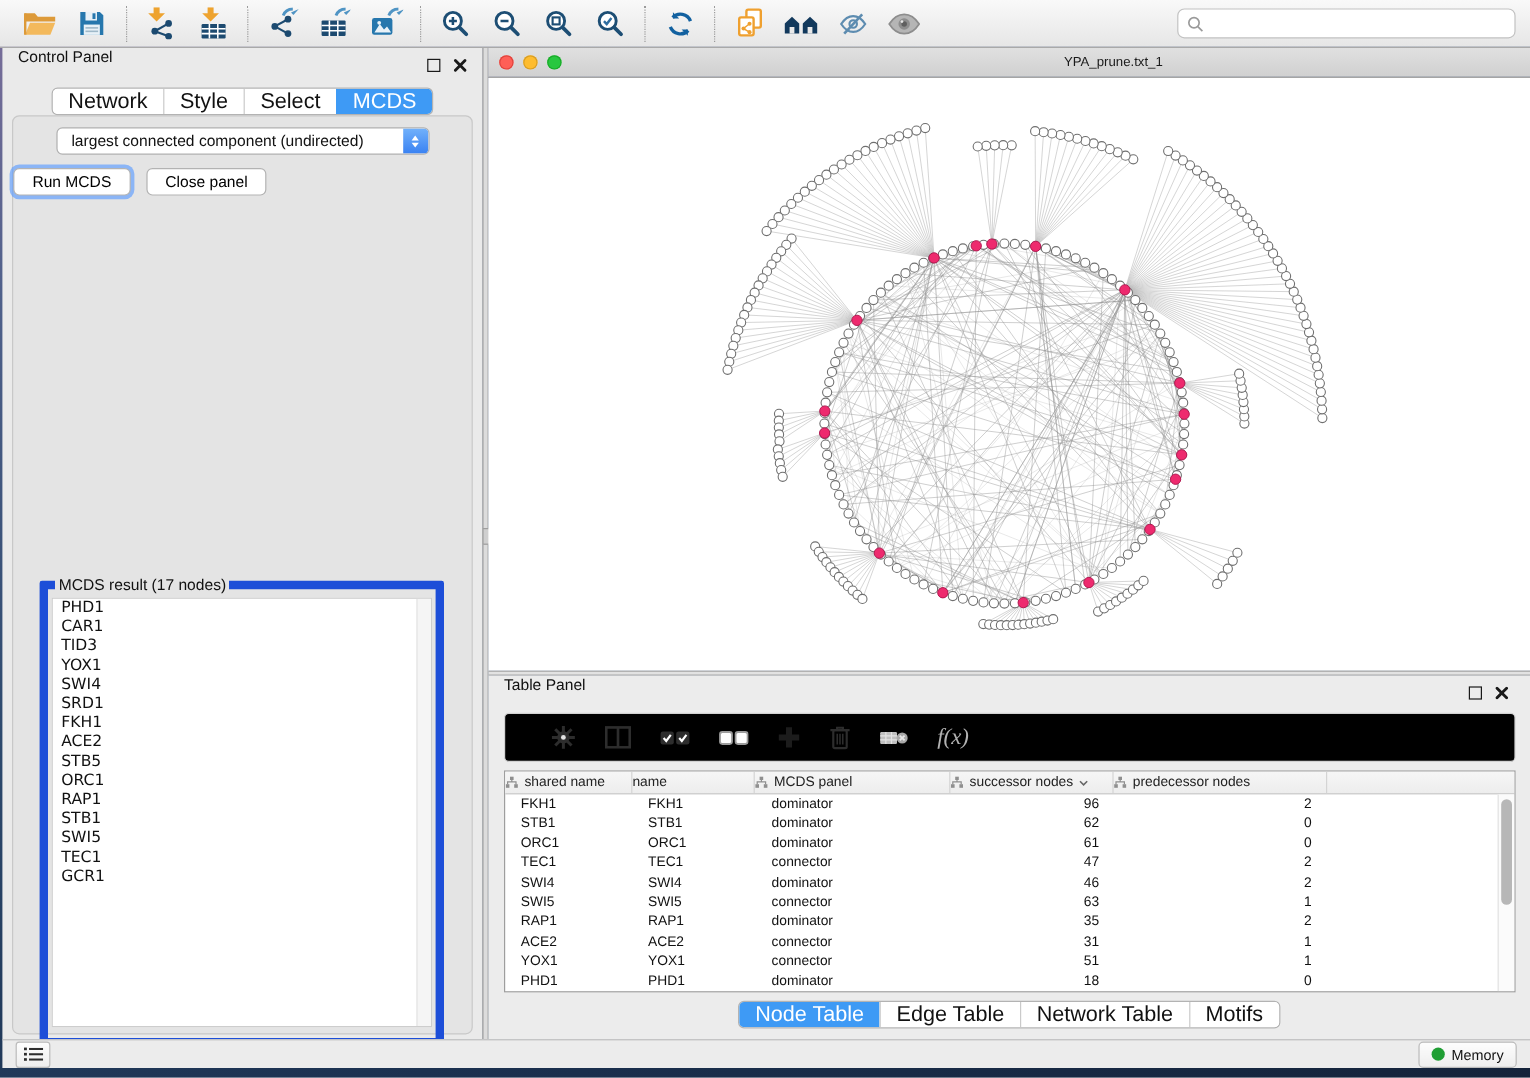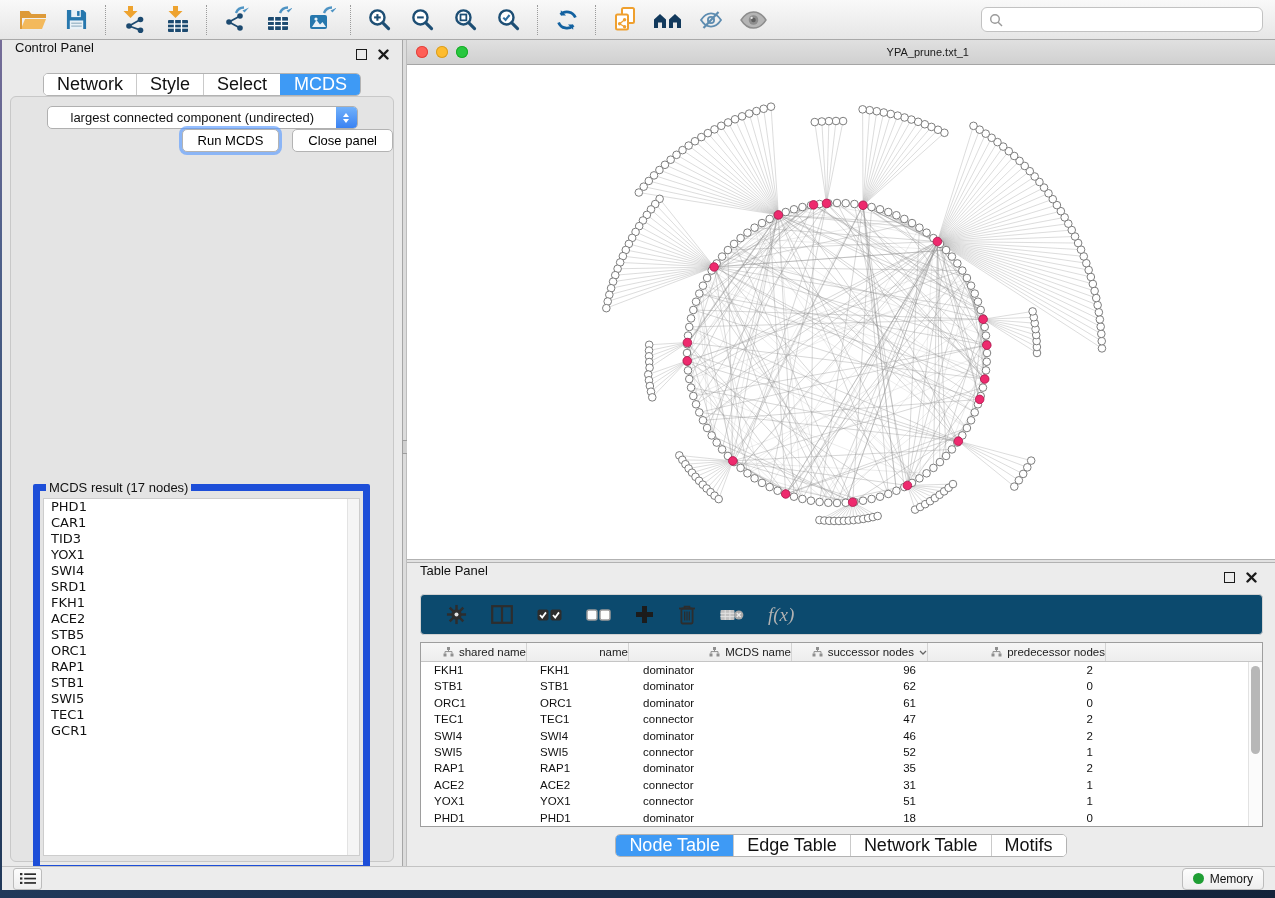--- a/index.html
+++ b/index.html
@@ -26,26 +26,26 @@
   .cp-tabs{position:absolute;left:0;right:0;top:33px;display:flex;justify-content:center}
   .seg{display:flex;border:1px solid #b3b3b3;border-radius:5px;overflow:hidden;background:#fff}
   .seg .tab{padding:2px 13px;font-size:18px;line-height:17px;border-left:1px solid #cacaca;background:#fff;color:#111;white-space:nowrap}
   .seg .tab:first-child{border-left:none}
   .seg .tab.selected{background:#3e9af5;color:#fff;border-left-color:#3e9af5}
   .cp-body{position:absolute;left:8px;right:8px;top:56px;height:764px;background:#e4e4e4;
     border:1px solid #c8c8c8;border-radius:6px}
   .opt-label{margin-top:17px;text-align:center;font-size:13px}
   .dropdown{margin:9px auto 0 auto;width:311px;height:23px;background:#fff;border:1px solid #b0b0b0;
     border-radius:5px;display:flex;align-items:stretch;overflow:hidden;box-sizing:border-box}
-  .dd-value{flex:1;font-size:13px;line-height:21px;padding-left:23px;white-space:nowrap;overflow:hidden}
+  .dd-value{flex:1;font-size:13px;line-height:21px;padding-left:12px;white-space:nowrap;overflow:hidden}
   .dd-stepper{width:21px;background:linear-gradient(#71b1fb,#3a82f2);display:flex;flex-direction:column;
     align-items:center;justify-content:center;gap:2px}
   .arr-up{width:0;height:0;border-left:3.5px solid transparent;border-right:3.5px solid transparent;border-bottom:4px solid #fff}
   .arr-dn{width:0;height:0;border-left:3.5px solid transparent;border-right:3.5px solid transparent;border-top:4px solid #fff}
-  .btn-row{display:flex;justify-content:flex-end;gap:13px;}
+  .btn-row{display:flex;justify-content:flex-start;gap:13px;margin-top:11px}
   .btn{height:23px;padding:0 15px;background:#fff;border:1px solid #b3b3b3;border-radius:5px;
     font-size:13px;line-height:21px;box-sizing:border-box}
   .btn.focused{box-shadow:0 0 0 3px rgba(90,155,255,.65)}
   fieldset.mcds{position:absolute;left:5px;right:6px;top:366px;height:372px;margin:17px;padding:3px;
     border:7px solid #1d4ed8;border-radius:2px}
   fieldset.mcds legend{font-size:13px;padding:0 3px;margin-left:3px}
   .mcds-list{position:relative;width:100%;height:358px;background:#fff;border:1px solid #cdcdcd;
     box-sizing:border-box;overflow:hidden}
   .mcds-item{font-size:13px;line-height:16px;padding-left:7px;font-family:"DejaVu Sans",sans-serif}
   .list-scroll{position:absolute;right:0;top:0;bottom:0;width:11px;background:#f5f5f5;border-left:1px solid #e3e3e3}
@@ -60,28 +60,28 @@
     background:linear-gradient(#e0e0e0,#d0d0d0);border-bottom:1px solid #a5a5a5;
     display:flex;align-items:center;padding:0 9px;box-sizing:border-box}
   .lights{display:flex;gap:8px}
   .light{width:12px;height:12px;border-radius:50%}
   .net-title{position:absolute;left:60%;transform:translateX(-50%);font-size:11px;color:#1a1a1a;white-space:nowrap}
   .net-canvas{position:absolute;left:0;top:25px;right:0;height:494px;background:#fff;overflow:hidden}
   .h-split{position:absolute;left:0;top:519px;right:0;height:4px;background:#e2e2e2;
     border-top:1px solid #b2b2b2;border-bottom:1px solid #b2b2b2;box-sizing:border-box}
 
   .table-panel{position:absolute;left:0;top:523px;right:0;bottom:0;background:#ececec}
-  .tbl-toolbar{position:absolute;left:13px;right:12px;top:31px;height:41px;background:#0c4a6e;
-    border:1px solid #d2d2d2;border-radius:4px;display:flex;align-items:center;padding:0 13px;gap:0;box-sizing:border-box}
+  .tbl-toolbar{position:absolute;left:13px;right:12px;top:31px;height:41px;background:#000000;
+    border:1px solid #d2d2d2;border-radius:4px;display:flex;align-items:center;padding:0 26px;gap:0;box-sizing:border-box}
   .tt-btn{height:30px;display:flex;align-items:center;justify-content:center;padding:0 12px}
   .fx-label{font-family:"Liberation Serif",serif;font-style:italic;font-size:19px;color:#b2b2b2}
   .tbl{position:absolute;left:13px;right:12px;top:79px;height:185px;background:#fff;border:1px solid #9e9e9e;box-sizing:border-box;overflow:hidden}
   .tbl-header{height:19px;background:linear-gradient(#f6f6f6,#ededed);border-bottom:1px solid #c5c5c5;
     display:flex;font-size:11.5px;color:#222;box-sizing:border-box}
-  .th{display:flex;align-items:center;justify-content:flex-end;gap:5px;border-right:1px solid #d4d4d4;box-sizing:border-box;overflow:hidden}
+  .th{display:flex;align-items:center;justify-content:flex-start;gap:5px;border-right:1px solid #d4d4d4;box-sizing:border-box;overflow:hidden}
   .tr{height:16.4px;display:flex;font-size:11.5px;color:#111}
   .td{box-sizing:border-box;line-height:16px;overflow:hidden;white-space:nowrap}
   .c0{width:106px;padding-left:13px}
   .c1{width:102px;padding-left:13px}
   .c2{width:163px;padding-left:14px}
   .c3{width:136px;text-align:right;padding-right:12px}
   .c4{width:178px;text-align:right;padding-right:13px}
   .cf{flex:1}
   .tbl-scroll{position:absolute;right:0;top:19px;bottom:0;width:13px;background:#fbfbfb;border-left:1px solid #e2e2e2}
   .thumb{position:absolute;left:2px;right:2px;top:4px;height:88px;background:#b7b7b7;border-radius:5px}
@@ -1137,21 +1137,21 @@
         </div>
         <div class="th" style="width:163px">
           <svg width="11" height="10" viewBox="0 0 11 10">
               <g fill="#8f8f8f">
                 <rect x="4" y="0" width="3" height="3"></rect>
                 <rect x="0.5" y="6.5" width="3" height="3"></rect>
                 <rect x="7.5" y="6.5" width="3" height="3"></rect>
               </g>
               <path d="M5.5 3v1.6M2 6.5V4.6h7v1.9" stroke="#8f8f8f" fill="none"></path>
             </svg>
-          <span>MCDS name</span>
+          <span>MCDS panel</span>
         </div>
         <div class="th" style="width:136px">
           <svg width="11" height="10" viewBox="0 0 11 10">
               <g fill="#8f8f8f">
                 <rect x="4" y="0" width="3" height="3"></rect>
                 <rect x="0.5" y="6.5" width="3" height="3"></rect>
                 <rect x="7.5" y="6.5" width="3" height="3"></rect>
               </g>
               <path d="M5.5 3v1.6M2 6.5V4.6h7v1.9" stroke="#8f8f8f" fill="none"></path>
             </svg>
@@ -1211,21 +1211,21 @@
             <div class="td c1">SWI4</div>
             <div class="td c2">dominator</div>
             <div class="td c3">46</div>
             <div class="td c4">2</div>
             <div class="td cf"></div>
           </div>
           <div class="tr">
             <div class="td c0">SWI5</div>
             <div class="td c1">SWI5</div>
             <div class="td c2">connector</div>
-            <div class="td c3">52</div>
+            <div class="td c3">63</div>
             <div class="td c4">1</div>
             <div class="td cf"></div>
           </div>
           <div class="tr">
             <div class="td c0">RAP1</div>
             <div class="td c1">RAP1</div>
             <div class="td c2">dominator</div>
             <div class="td c3">35</div>
             <div class="td c4">2</div>
             <div class="td cf"></div>

